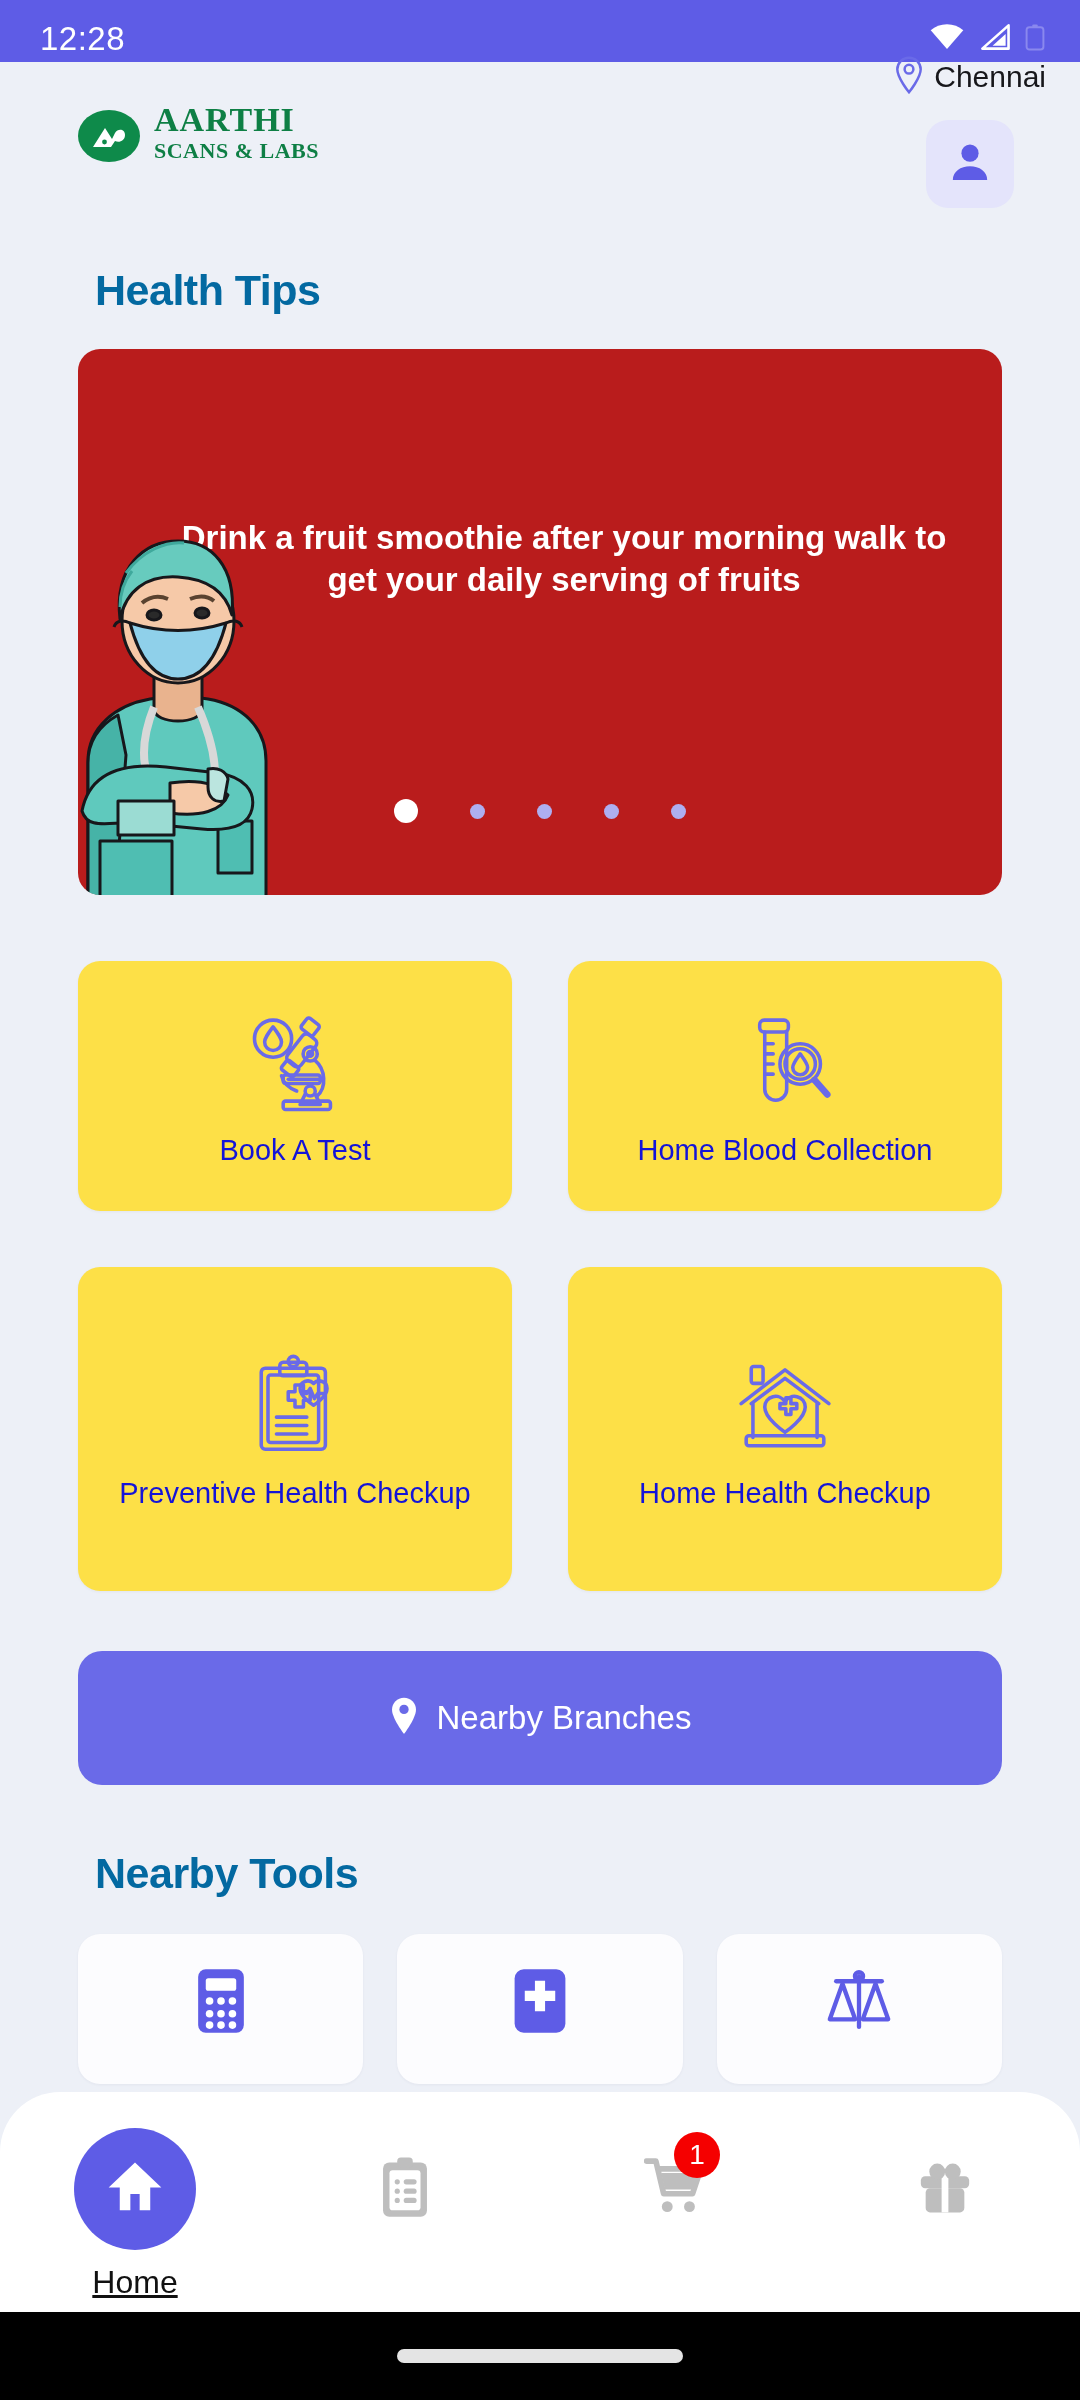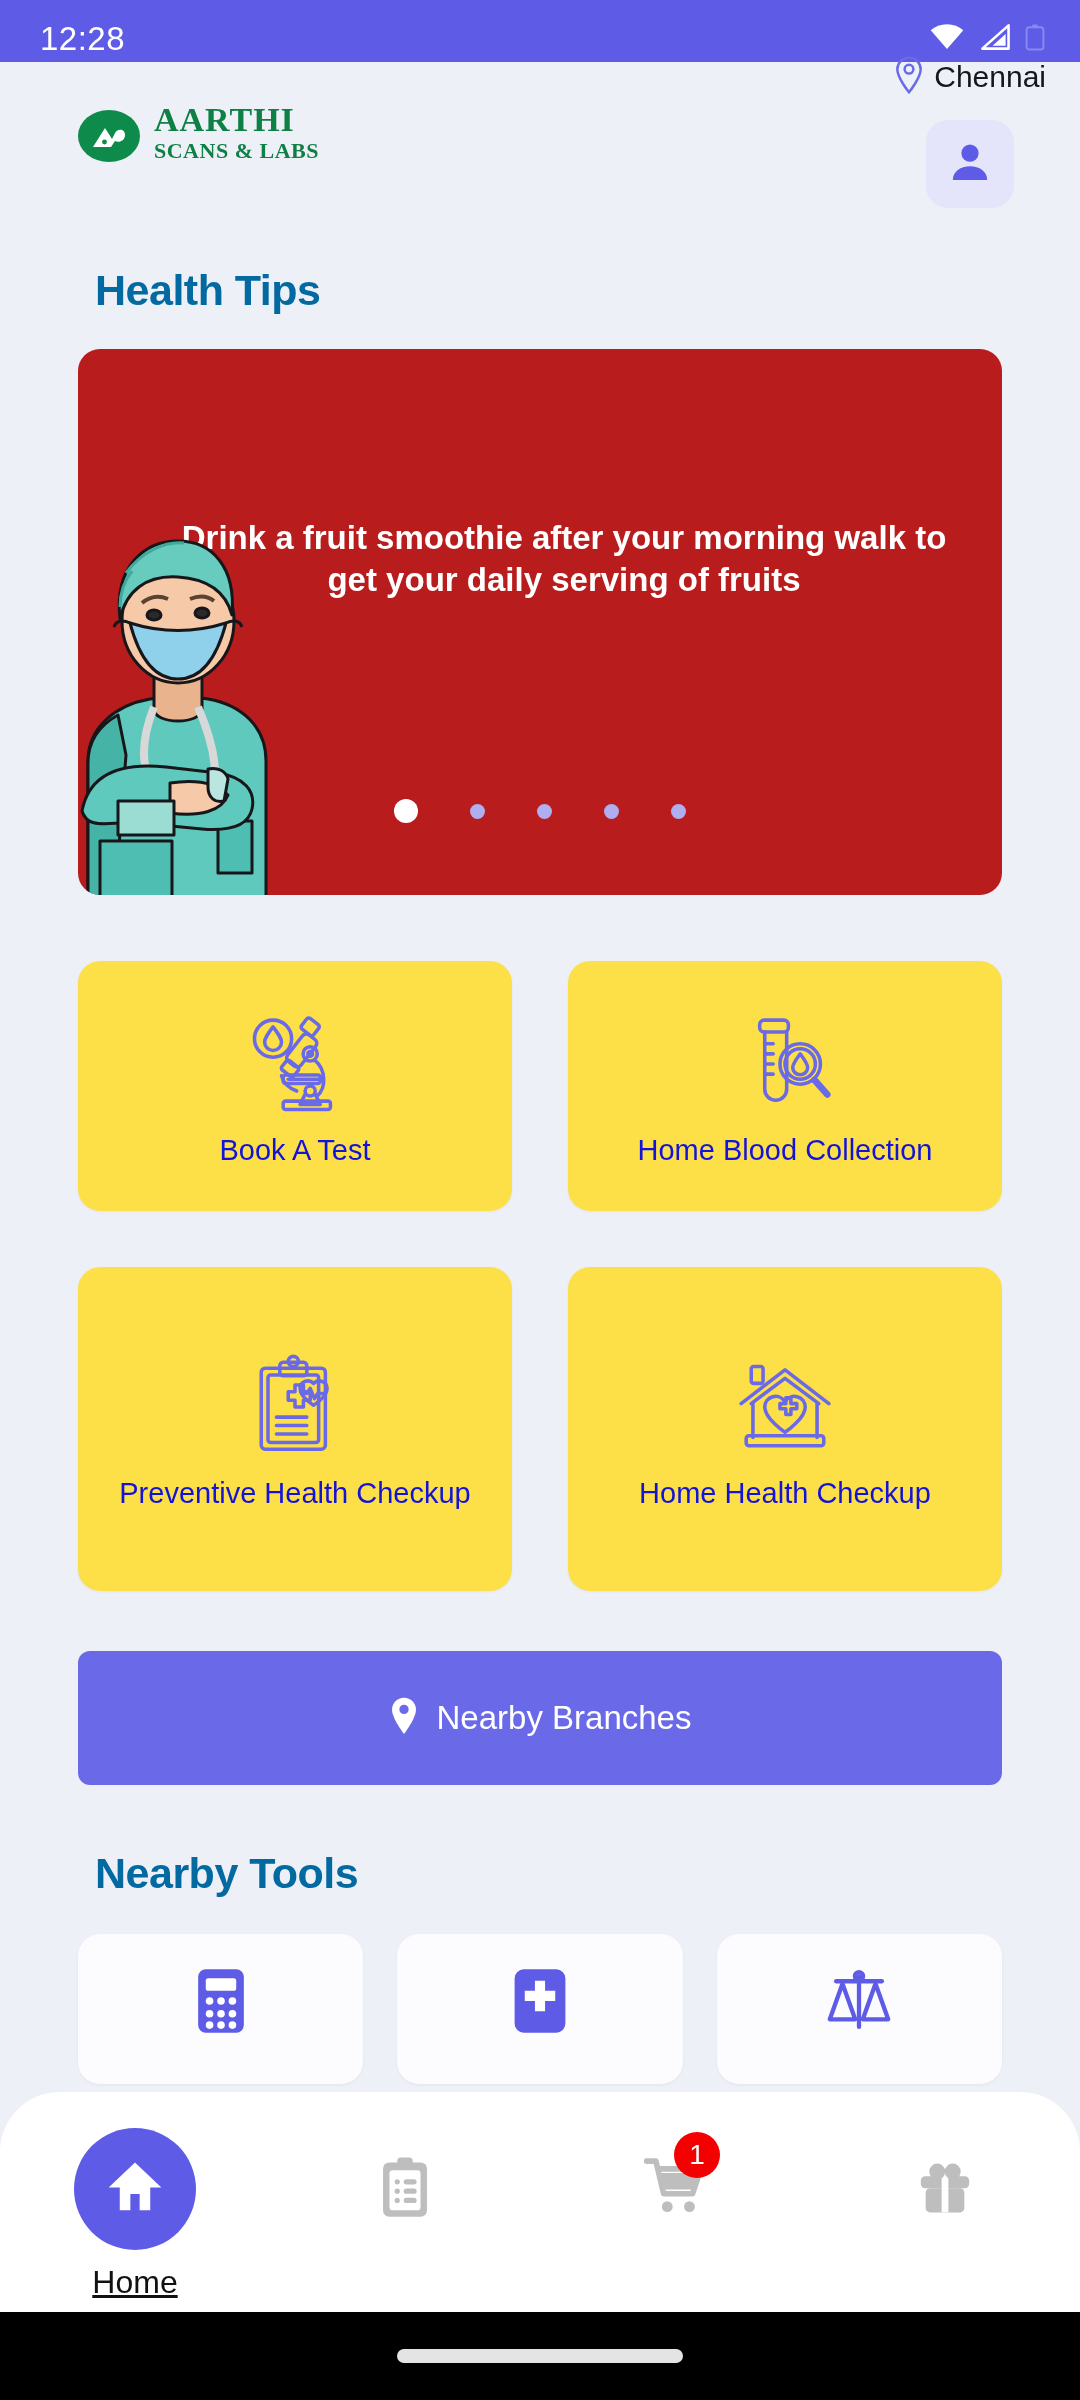--- a/index.html
+++ b/index.html
@@ -93,21 +93,21 @@
     box-shadow:0 1px 3px rgba(30,30,80,.05);
   }
   .svc-card.tall { height:324px; }
   .svc-icon { height:118px; display:flex; align-items:center; justify-content:center; }
   .svc-label {
     font-size:29px; color:#1414D8; text-align:center; line-height:1.18;
   }
 
   
   .nearby {
-    margin-top:60px; height:134px; border-radius:12px; background:#6A6AE8;
+    margin-top:60px; height:134px; border-radius:24px; background:#6A6AE8;
     display:flex; align-items:center; justify-content:center; gap:18px;
   }
   .nearby-label { font-size:33px; color:#fff; }
 
   
   .tools-row {
     margin-top:36px; display:grid; grid-template-columns:repeat(3,1fr);
     gap:34px;
   }
   .tool-card {

